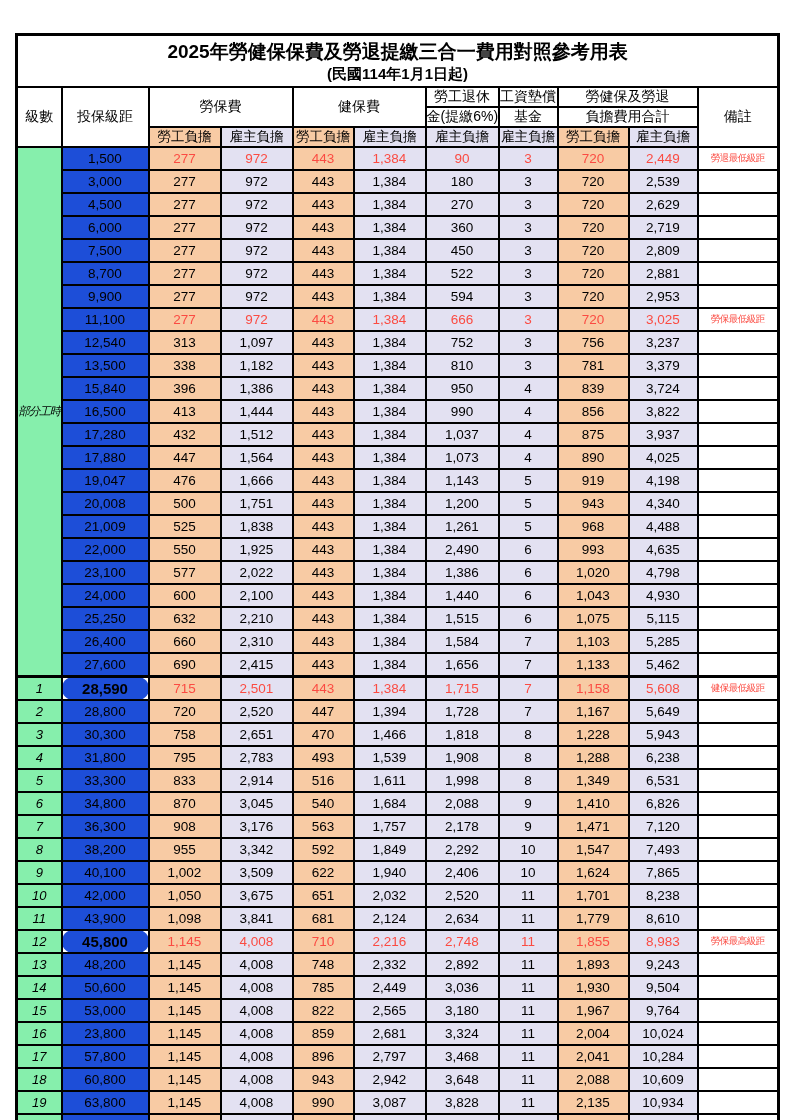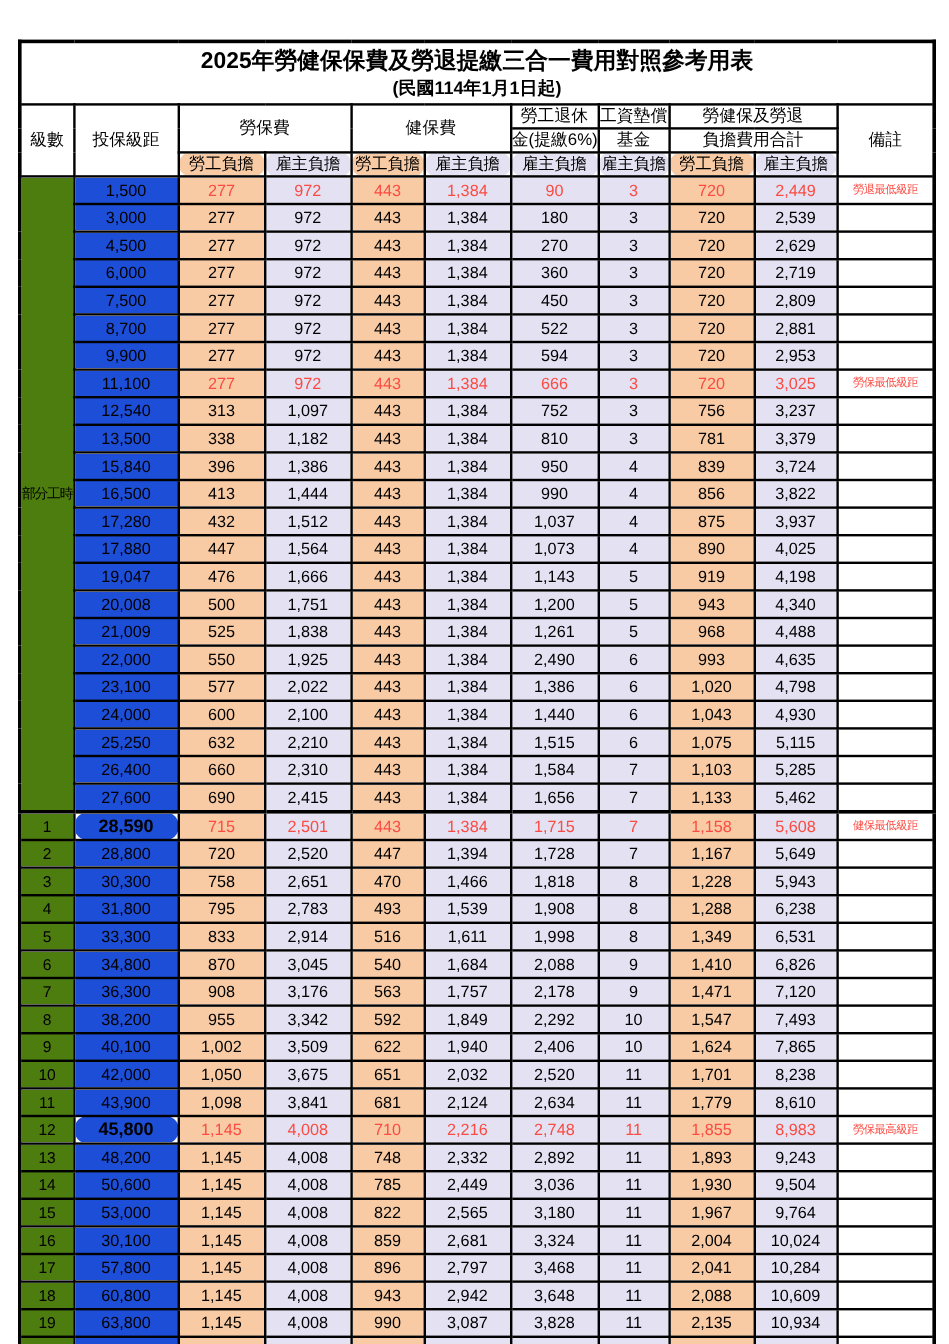--- a/index.html
+++ b/index.html
@@ -9,26 +9,26 @@
   td,th{border:2px solid #000;text-align:center;vertical-align:middle;padding:0;
     overflow:hidden;white-space:nowrap;font-weight:normal;color:#000;}
   
   .title-cell{height:50px;border-bottom:2px solid #000;}
   .t1{font-size:19px;font-weight:bold;line-height:1.35;}
   .t2{font-size:15px;font-weight:bold;line-height:1.2;}
   
   thead th{font-size:14px;}
   .h-top{height:19px;}
   .h-mid{height:17px;}
-  .h-sub{height:18px;font-size:13.5px;border-radius:10px;}
+  .h-sub{height:18px;font-size:13.5px;}
   .w-bg{background:#f8cba4;}
   .e-bg{background:#e3e1f2;}
   
   tbody td{height:21px;font-size:13.5px;}
-  td.lvl{background:#4d7c0f;font-size:13px;}
+  td.lvl{background:#86efac;font-size:13px;font-style:italic;}
   td.pt{font-size:11.5px;letter-spacing:-1px;}
   td.br{background:#1d4ed8;font-size:13.5px;}
   td.bb{font-weight:bold;font-size:15px;border-radius:11px;}
   td.w{background:#f8cba4;}
   td.e{background:#e3e1f2;}
   td.note{background:#fff;font-size:9.5px;color:#fb4b42;letter-spacing:-0.5px;}
   tr.hl td.w, tr.hl td.e{color:#fb4b42;}
   tr.sec td{border-top:3px solid #000;}
 </style>
 </head>
@@ -550,21 +550,21 @@
           <td class="w">822</td>
           <td class="e">2,565</td>
           <td class="e">3,180</td>
           <td class="e">11</td>
           <td class="w">1,967</td>
           <td class="e">9,764</td>
           <td class="note"></td>
         </tr>
         <tr>
           <td class="lvl">16</td>
-          <td class="br">30,100</td>
+          <td class="br">23,800</td>
           <td class="w">1,145</td>
           <td class="e">4,008</td>
           <td class="w">859</td>
           <td class="e">2,681</td>
           <td class="e">3,324</td>
           <td class="e">11</td>
           <td class="w">2,004</td>
           <td class="e">10,024</td>
           <td class="note"></td>
         </tr>

